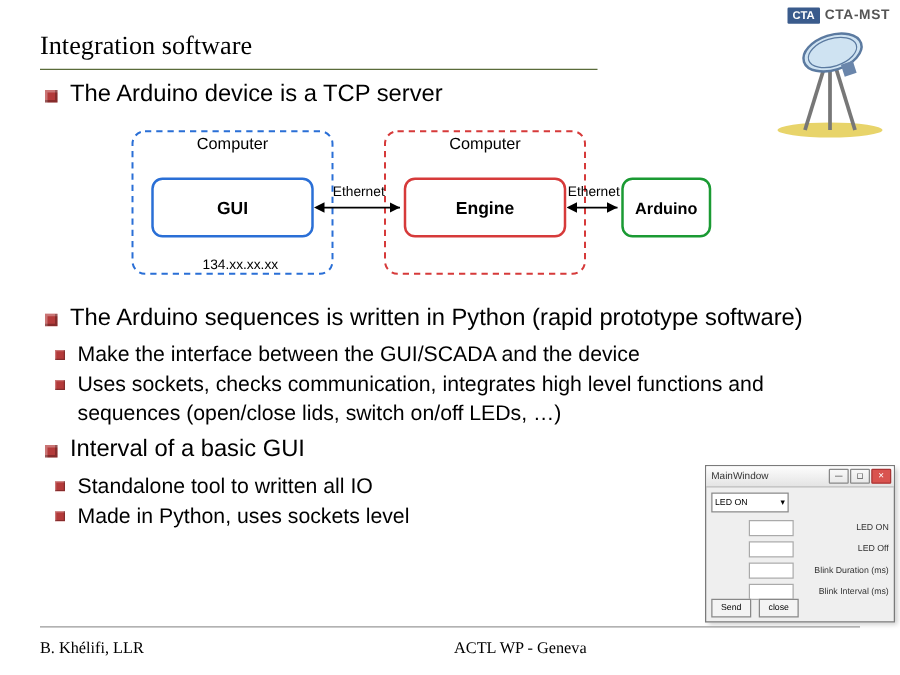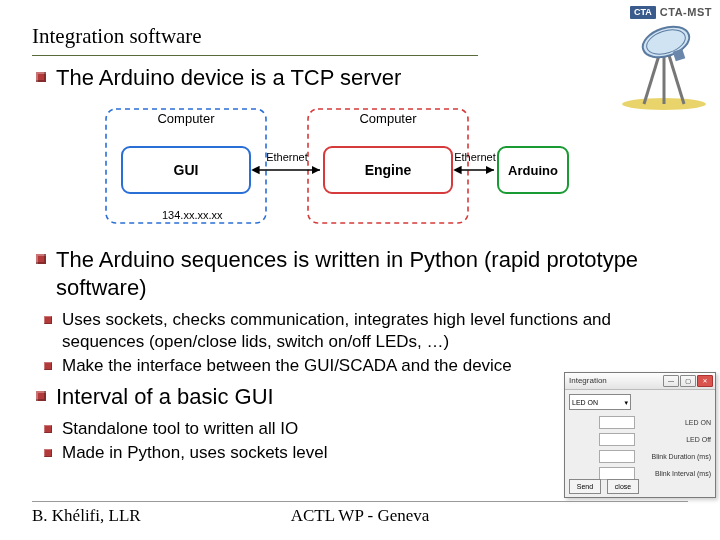--- a/index.html
+++ b/index.html
@@ -60,21 +60,21 @@
   ul.top {
     list-style: none;
     margin: 0;
     padding: 0 4px 0 4px;
   }
   ul.top > li {
     position: relative;
     padding-left: 20px;
     margin: 2px 0 6px 0;
     font-family: Arial, Helvetica, sans-serif;
-    font-size: 22px;
+    font-size: 19px;
     line-height: 1.3;
   }
   ul.top > li::before {
     content: "";
     position: absolute;
     left: 0;
     top: 8px;
     width: 10px;
     height: 10px;
     background: #b33a3a;
@@ -140,28 +140,28 @@
   .gui-field { width:34px; height:11px; background:#fff; border:1px solid #aaa;}
   .gui-label { font-size:7px; color:#333; width:72px; text-align:right;}
   .gui-footer { position:absolute; bottom:3px; left:4px; display:flex; gap:6px;}
   .gui-btn { width:30px; height:13px; border:1px solid #888; background:#f4f4f4; font-size:7px; display:flex; align-items:center; justify-content:center;}
 
   .footer {
     position: absolute;
     left: 32px; right: 32px; bottom: 14px;
     display: grid;
     grid-template-columns: 1fr 1fr 1fr;
-    font-size: 17px;
+    font-size: 13px;
   }
   .footer-rule {
     position: absolute;
     left: 32px; right: 32px; bottom: 38px;
     border-top: 1px solid #999;
   }
-  .footer .c { text-align:center; }
+  .footer .c { text-align:right; }
   .footer .r { text-align:right; }
 </style>
 </head>
 <body>
 
 <div class="slide">
 
   <div class="logo-top">
     <span class="cta-tag">CTA</span>
     <span class="cta-text">CTA-MST</span>
@@ -219,35 +219,35 @@
     <line x1="354" y1="65" x2="392" y2="65" stroke="#000" stroke-width="1.4" marker-end="url(#arr)" marker-start="url(#arrR)"></line>
     <text x="373" y="56" text-anchor="middle" font-family="Arial" font-size="11">Ethernet</text>
 
     <text x="60" y="114" font-family="Arial" font-size="11">134.xx.xx.xx</text>
   </svg>
 
   <ul class="top">
     <li>The Arduino sequences is written in Python (rapid prototype software)</li>
   </ul>
   <ul class="sub">
+    <li>Make the interface between the GUI/SCADA and the device</li>
     <li>Uses sockets, checks communication, integrates high level functions and sequences (open/close lids, switch on/off LEDs, …)</li>
-    <li>Make the interface between the GUI/SCADA and the device</li>
   </ul>
   <ul class="top">
     <li>Interval of a basic GUI</li>
   </ul>
   <ul class="sub">
     <li>Standalone tool to written  all IO</li>
     <li>Made in Python, uses sockets level</li>
   </ul>
 
   
   <div class="gui-window">
     <div class="gui-titlebar">
-      <span class="t">Integration</span>
+      <span class="t">MainWindow</span>
       <span class="winbtn">—</span>
       <span class="winbtn">▢</span>
       <span class="winbtn close">✕</span>
     </div>
     <div class="gui-body">
       <div class="gui-combo">
         <span>LED ON</span>
         <span>▾</span>
       </div>
       <div class="gui-row">

